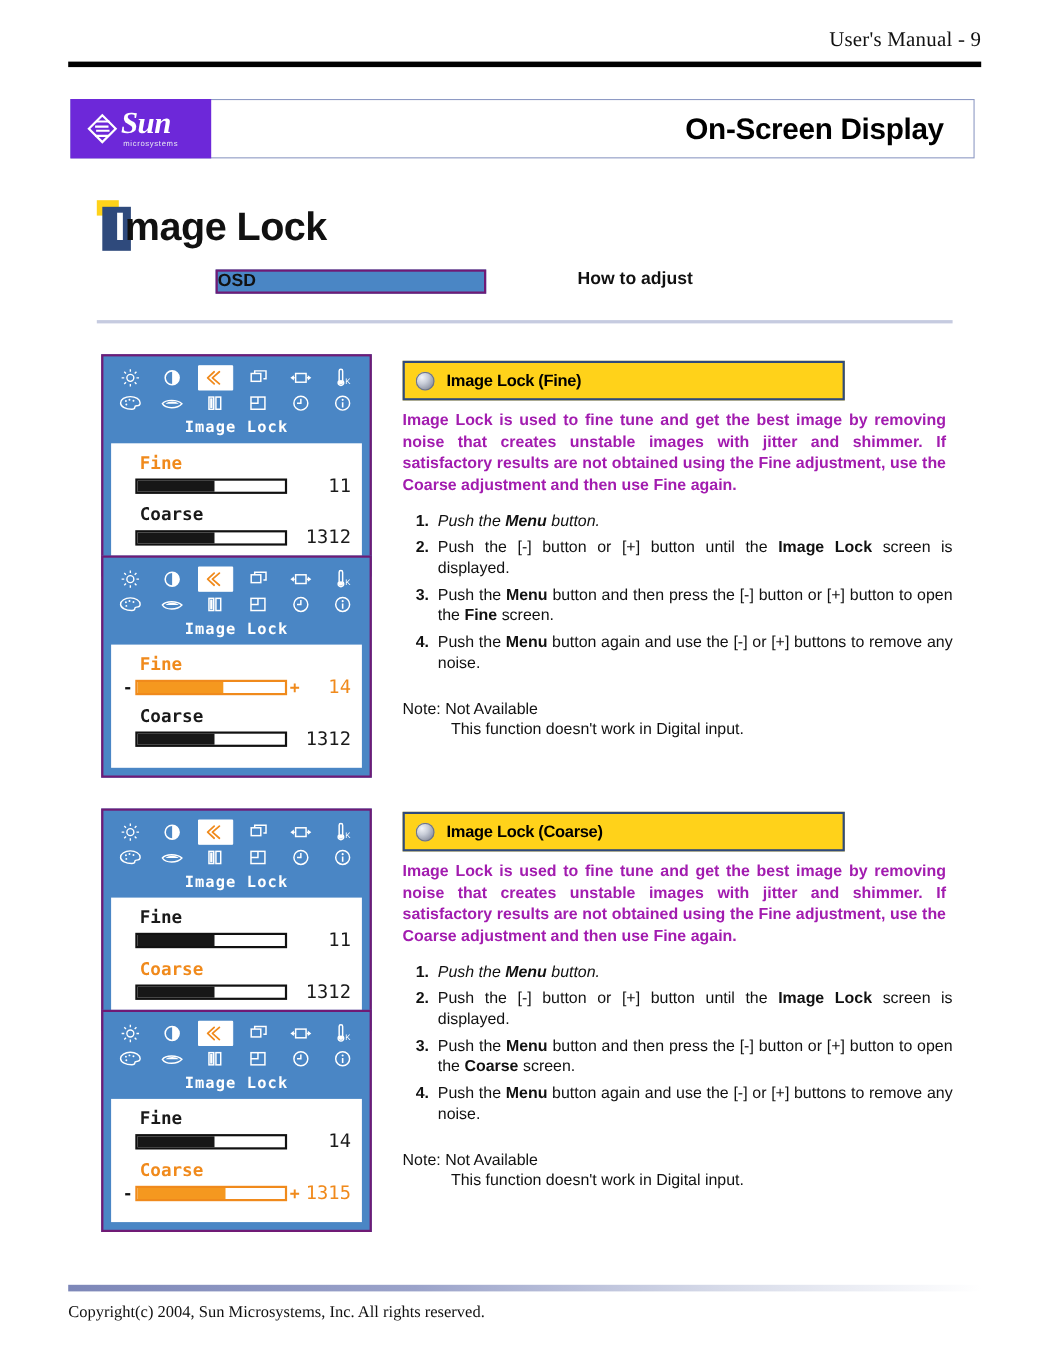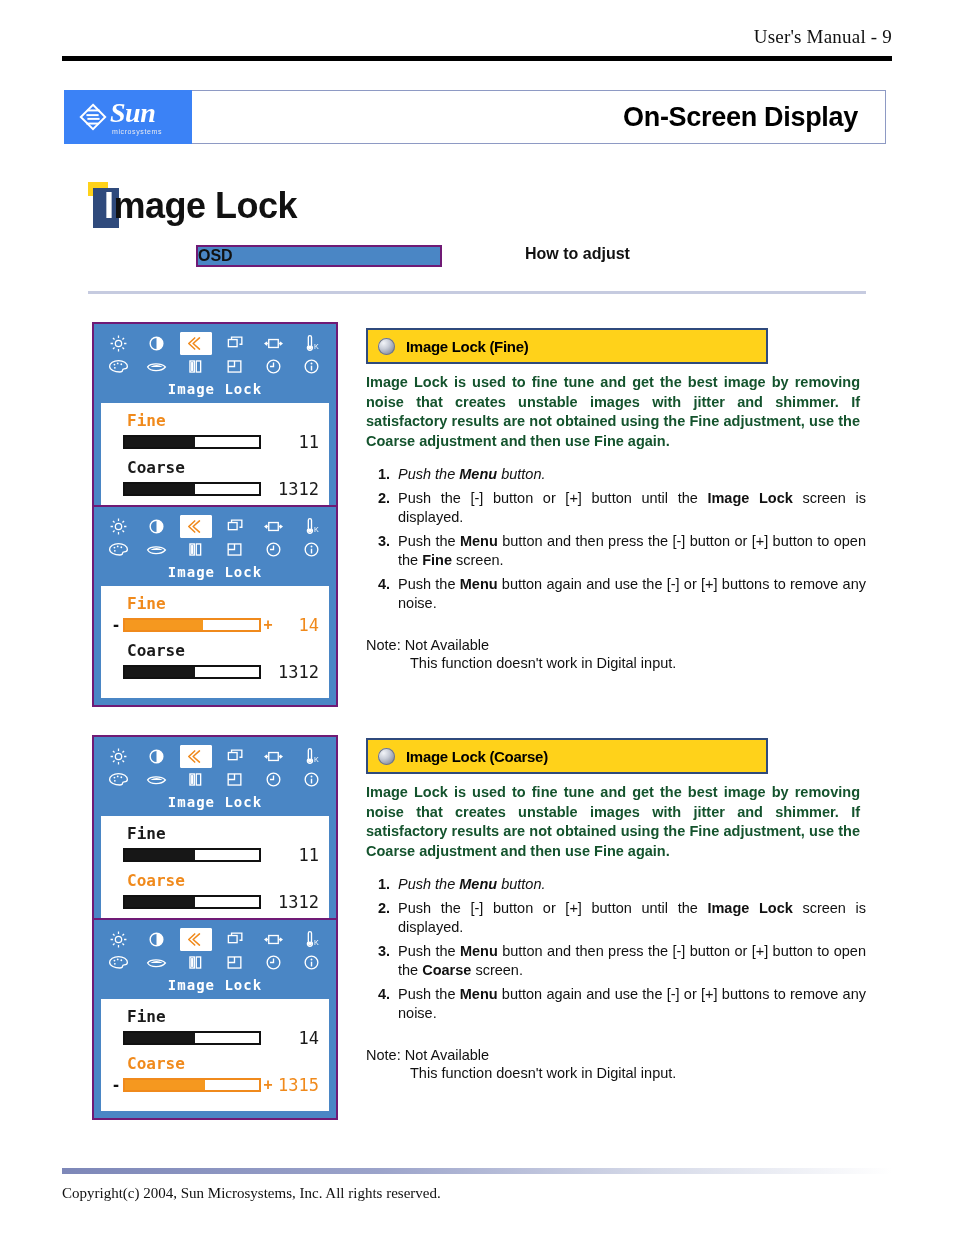--- a/index.html
+++ b/index.html
@@ -17,21 +17,21 @@
   .manual-line{
     position:absolute;left:0;top:26px;width:954px;text-align:right;
     font-family:"Liberation Serif", serif;font-size:19px;letter-spacing:.2px;
     padding-right:62px;box-sizing:border-box;color:#111;
   }
   .top-rule{position:absolute;left:62px;top:56px;width:830px;height:5px;background:#000;}
 
   
   .brandbar{position:absolute;left:64px;top:90px;width:822px;height:54px;
             border:1px solid #8e9ac4;box-sizing:border-box;background:#fff;}
-  .sunlogo{position:absolute;left:64px;top:90px;width:128px;height:54px;background:#3b82f6;
+  .sunlogo{position:absolute;left:64px;top:90px;width:128px;height:54px;background:#6d28d9;
            overflow:hidden;}
   .sunmark{position:absolute;left:14px;top:12px;width:30px;height:30px;}
   .suntext{position:absolute;left:46px;top:8px;color:#fff;
            font-family:"Liberation Serif", serif;font-style:italic;font-weight:bold;
            font-size:28px;letter-spacing:-.5px;line-height:30px;}
   .sunsub{position:absolute;left:48px;top:38px;color:#e7e9f2;font-size:7px;
           letter-spacing:.6px;font-family:"Liberation Sans", sans-serif;}
   .brandtitle{position:absolute;left:200px;top:90px;width:680px;height:54px;
               display:flex;align-items:center;justify-content:flex-end;
               padding-right:22px;box-sizing:border-box;
@@ -82,21 +82,21 @@
 
   
   .section{position:absolute;left:366px;width:500px;}
   .banner{background:#ffd21a;border:2px solid #2f4a7c;box-sizing:border-box;
           height:36px;display:flex;align-items:center;padding-left:10px;width:402px;}
   .sphere{width:17px;height:17px;border-radius:50%;margin-right:11px;flex:0 0 auto;
           background:radial-gradient(circle at 33% 30%, #f2f4f8 0%, #c8cdd8 35%, #8e94a4 72%, #5d6372 100%);
           box-shadow:0 0 0 1px #6f7585 inset;}
   .banner-title{font-size:15px;font-weight:bold;letter-spacing:-.3px;color:#000;}
   .blurb{margin-top:9px;font-size:14.5px;font-weight:bold;line-height:19.5px;
-         text-align:justify;color:#14532d;width:494px;}
+         text-align:justify;color:#a21caf;width:494px;}
   .steps{margin-top:14px;list-style:none;padding:0;}
   .steps li{display:flex;margin-bottom:5px;font-size:14.5px;line-height:19px;color:#111;}
   .steps .num{font-weight:bold;width:24px;flex:0 0 auto;text-align:right;padding-right:8px;}
   .steps .txt{flex:1;text-align:justify;}
   .steps .txt.nj{text-align:left;font-style:italic;}
   .note-h{margin-top:24px;font-size:14.5px;font-weight:normal;color:#111;}
   .note-b{margin-top:2px;font-size:14.5px;color:#111;padding-left:44px;}
 
   
   .foot-grad{position:absolute;left:62px;top:1168px;width:830px;height:6px;

